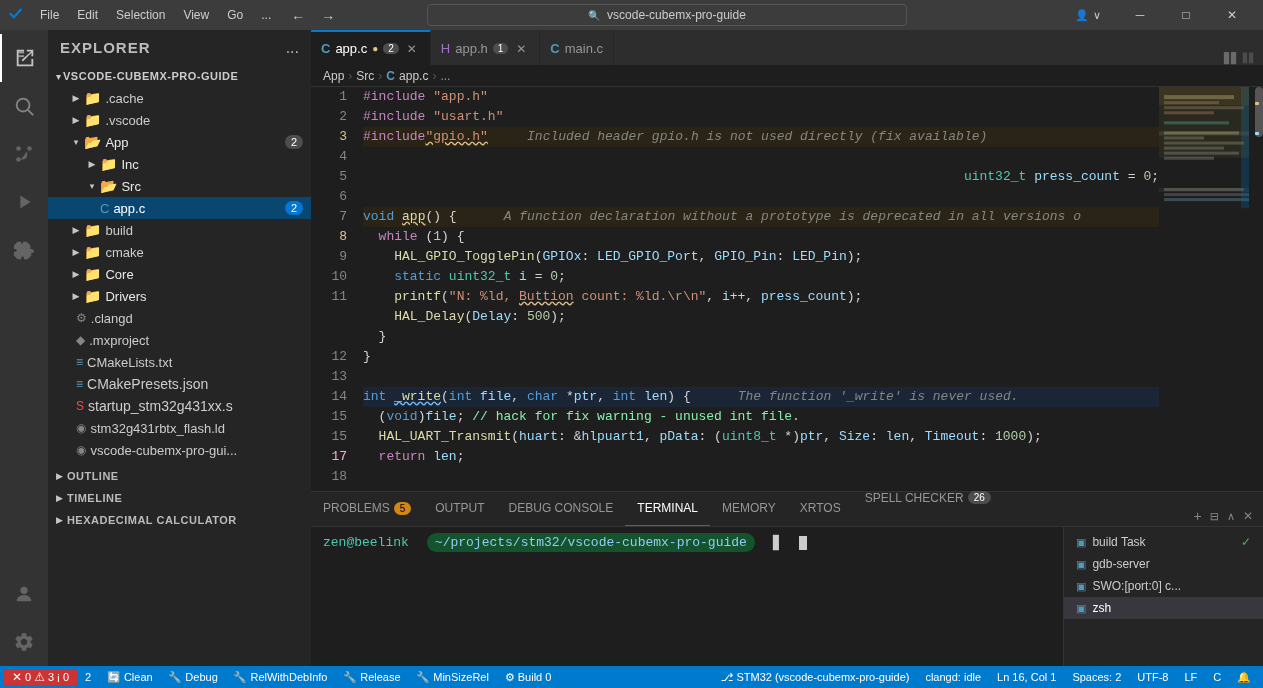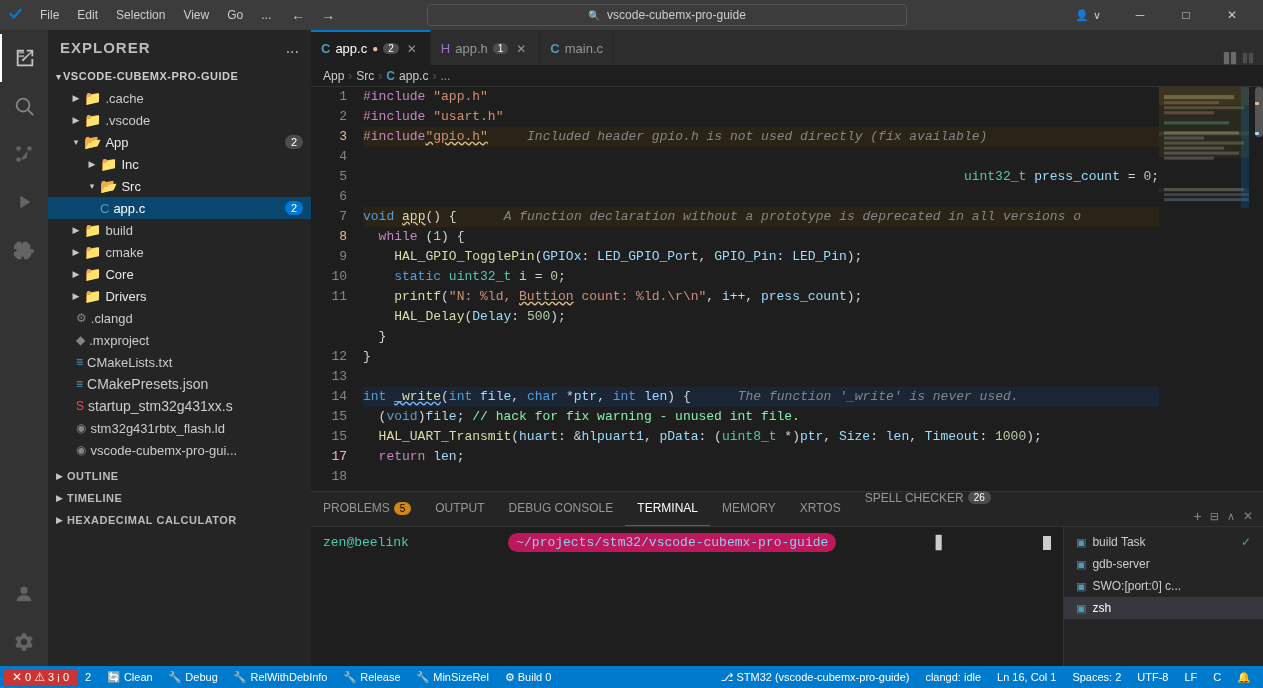--- a/index.html
+++ b/index.html
@@ -402,23 +402,23 @@
           <span style="color:#858585;cursor:pointer;font-size:14px;padding:2px;">+</span>
           <span style="color:#858585;cursor:pointer;font-size:11px;padding:2px;">⊟</span>
           <span style="color:#858585;cursor:pointer;font-size:11px;padding:2px;">∧</span>
           <span style="color:#858585;cursor:pointer;font-size:12px;padding:2px;">✕</span>
         </div>
       </div>
 
       <div style="flex:1;display:flex;overflow:hidden;">
 
         <div style="flex:1;padding:6px 12px;font-family:'Consolas','Courier New',monospace;font-size:13px;color:#cccccc;overflow-y:auto;">
-          <div style="display:flex;align-items:center;gap:18px;justify-content:space-between;">
+          <div style="display:flex;align-items:center;gap:18px;">
             <span style="color:#4ec9b0;">zen@beelink</span>
-            <span style="background:#be185d;color:#90cdf4;padding:2px 8px;border-radius:12px;">~/projects/stm32/vscode-cubemx-pro-guide</span>
+            <span style="background:#14532d;color:#90cdf4;padding:2px 8px;border-radius:12px;">~/projects/stm32/vscode-cubemx-pro-guide</span>
             <span style="color:#cccccc;">▊</span>
             <span style="display:inline-block;width:8px;height:14px;background:#cccccc;"></span>
           </div>
         </div>
 
         <div style="width:200px;background:#252526;border-left:1px solid #333;padding:4px 0;overflow-y:auto;">
           <div style="height:22px;display:flex;align-items:center;padding:0 12px;gap:6px;cursor:pointer;color:#cccccc;font-size:12px;">
             <span style="color:#519aba;font-size:11px;">▣</span>
             <span>build Task</span>
             <span style="margin-left:auto;color:#4caf50;font-size:12px;">✓</span>

